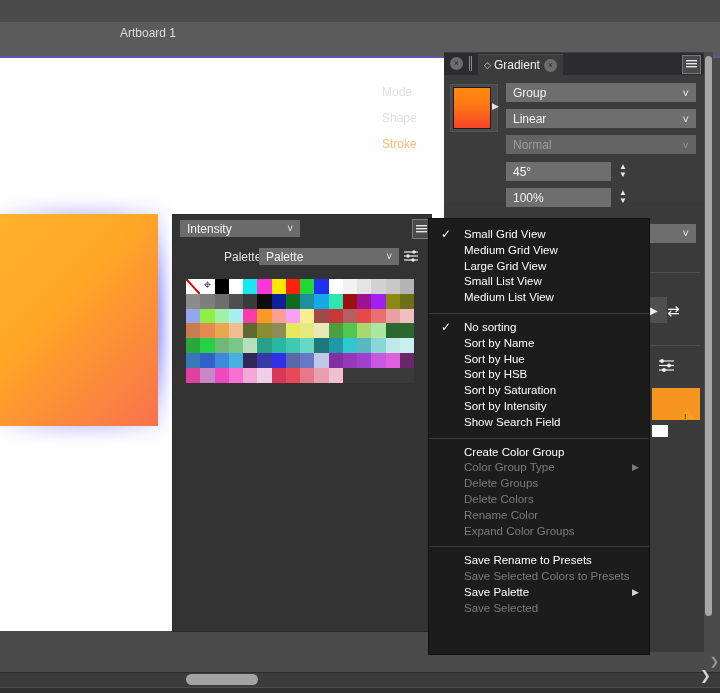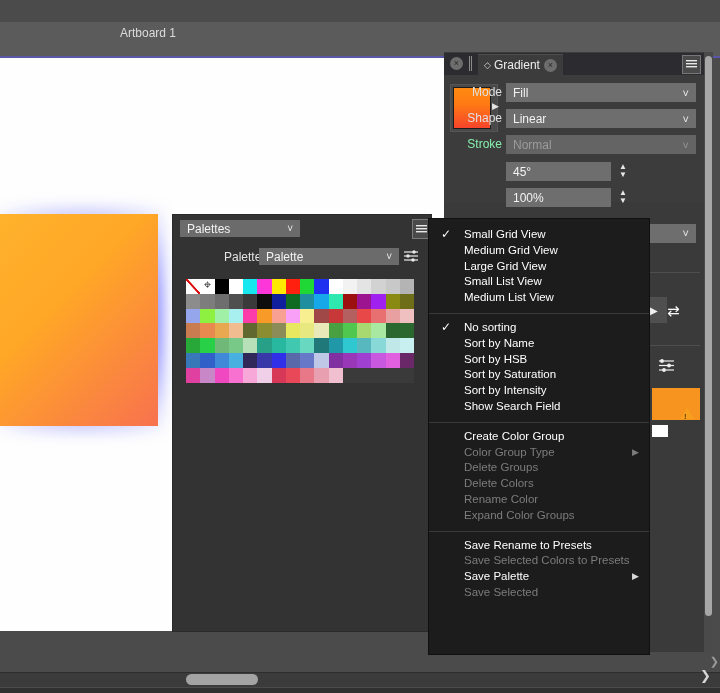--- a/index.html
+++ b/index.html
@@ -52,22 +52,22 @@
   #tab-gradient .updown{font-size:9px;color:#cfcfcf;letter-spacing:-1px;}
   #tab-gradient .tlabel{font-size:12px;color:#ededed;}
   #dock-hamburger{left:682px;top:55px;width:17px;height:17px;border:1px solid #777;
      background:#4a4a4a;display:flex;align-items:center;justify-content:center;}
 
   #grad-swatch-box{left:450px;top:84px;width:46px;height:46px;background:#4a4a4a;border:1px solid #555;}
   #grad-swatch{left:453px;top:87px;width:36px;height:40px;background:linear-gradient(180deg,#ff8a10 0%,#ff7a14 40%,#f6442b 100%);border:1px solid #1c1c1c;}
   #grad-swatch-arrow{left:492px;top:101px;color:#e4e4e4;font-size:9px;}
 
   .fieldrow{position:absolute;left:506px;width:192px;height:19px;}
-  .fieldlabel{position:absolute;right:196px;width:120px;text-align:right;font-size:12px;color:#e0e0e0;line-height:19px;white-space:nowrap;}
-  .fieldlabel.dim{color:#86efac;}
+  .fieldlabel{position:absolute;right:196px;width:120px;text-align:left;font-size:12px;color:#e0e0e0;line-height:19px;white-space:nowrap;}
+  .fieldlabel.dim{color:#fdba74;}
   .combo{position:absolute;left:0;top:0;width:190px;height:19px;background:#6e6e6e;
      display:flex;align-items:center;padding-left:7px;font-size:12px;color:#f2f2f2;box-sizing:border-box;}
   .combo.dim{background:#646464;color:#9c9c9c;}
   .combo .chev{position:absolute;right:7px;font-size:11px;color:#e8e8e8;}
   .combo.dim .chev{color:#969696;}
   .numfield{position:absolute;left:0;top:0;width:105px;height:19px;background:#6e6e6e;
      display:flex;align-items:center;padding-left:7px;font-size:12px;color:#f4f4f4;box-sizing:border-box;}
   .stepper{position:absolute;left:110px;top:1px;width:14px;height:17px;color:#e9e9e9;
      font-size:8px;line-height:8px;text-align:center;}
 
@@ -159,21 +159,21 @@
   </svg>
 </div>
 
 <div class="abs" id="grad-swatch-box"></div>
 <div class="abs" id="grad-swatch"></div>
 <div class="abs" id="grad-swatch-arrow">▶</div>
 
 <div class="abs fieldrow" id="row-mode">
   <span class="fieldlabel">Mode</span>
   <div class="combo">
-    <span>Fill</span>
+    <span>Group</span>
     <span class="chev">˅</span>
   </div>
 </div>
 <div class="abs fieldrow" id="row-shape">
   <span class="fieldlabel">Shape</span>
   <div class="combo">
     <span>Linear</span>
     <span class="chev">˅</span>
   </div>
 </div>
@@ -219,21 +219,21 @@
       </g>
   </svg>
 </div>
 <div class="abs" id="orange-chip"></div>
 <div class="abs" id="warn-tri"></div>
 <div class="abs" id="warn-mark">!</div>
 <div class="abs" id="white-chip"></div>
 
 <div class="abs" id="pal-panel"></div>
 <div class="abs" id="pal-combo">
-  <span>Palettes</span>
+  <span>Intensity</span>
   <span class="chev">˅</span>
 </div>
 <div class="abs" id="pal-hamburger">
   <svg width="11" height="11" viewBox="0 0 11 11">
     <rect x="0" y="1" width="11" height="1.4" fill="#e8e8e8"></rect>
     <rect x="0" y="4" width="11" height="1.4" fill="#e8e8e8"></rect>
     <rect x="0" y="7" width="11" height="1.4" fill="#e8e8e8"></rect>
   </svg>
 </div>
 <div class="abs" id="pal-label">Palette</div>
@@ -373,20 +373,21 @@
 <div class="abs" id="ctxmenu">
   <div id="ctx-pad">
       <div class="mi"><span class="chk">✓</span><span>Small Grid View</span></div>
       <div class="mi"><span>Medium Grid View</span></div>
       <div class="mi"><span>Large Grid View</span></div>
       <div class="mi"><span>Small List View</span></div>
       <div class="mi"><span>Medium List View</span></div>
       <div class="msep"></div>
       <div class="mi"><span class="chk">✓</span><span>No sorting</span></div>
       <div class="mi"><span>Sort by Name</span></div>
+      <div class="mi"><span>Sort by Hue</span></div>
       <div class="mi"><span>Sort by HSB</span></div>
       <div class="mi"><span>Sort by Saturation</span></div>
       <div class="mi"><span>Sort by Intensity</span></div>
       <div class="mi"><span>Show Search Field</span></div>
       <div class="msep"></div>
       <div class="mi"><span>Create Color Group</span></div>
       <div class="mi dim"><span>Color Group Type</span><span class="sub">▶</span></div>
       <div class="mi dim"><span>Delete Groups</span></div>
       <div class="mi dim"><span>Delete Colors</span></div>
       <div class="mi dim"><span>Rename Color</span></div>

